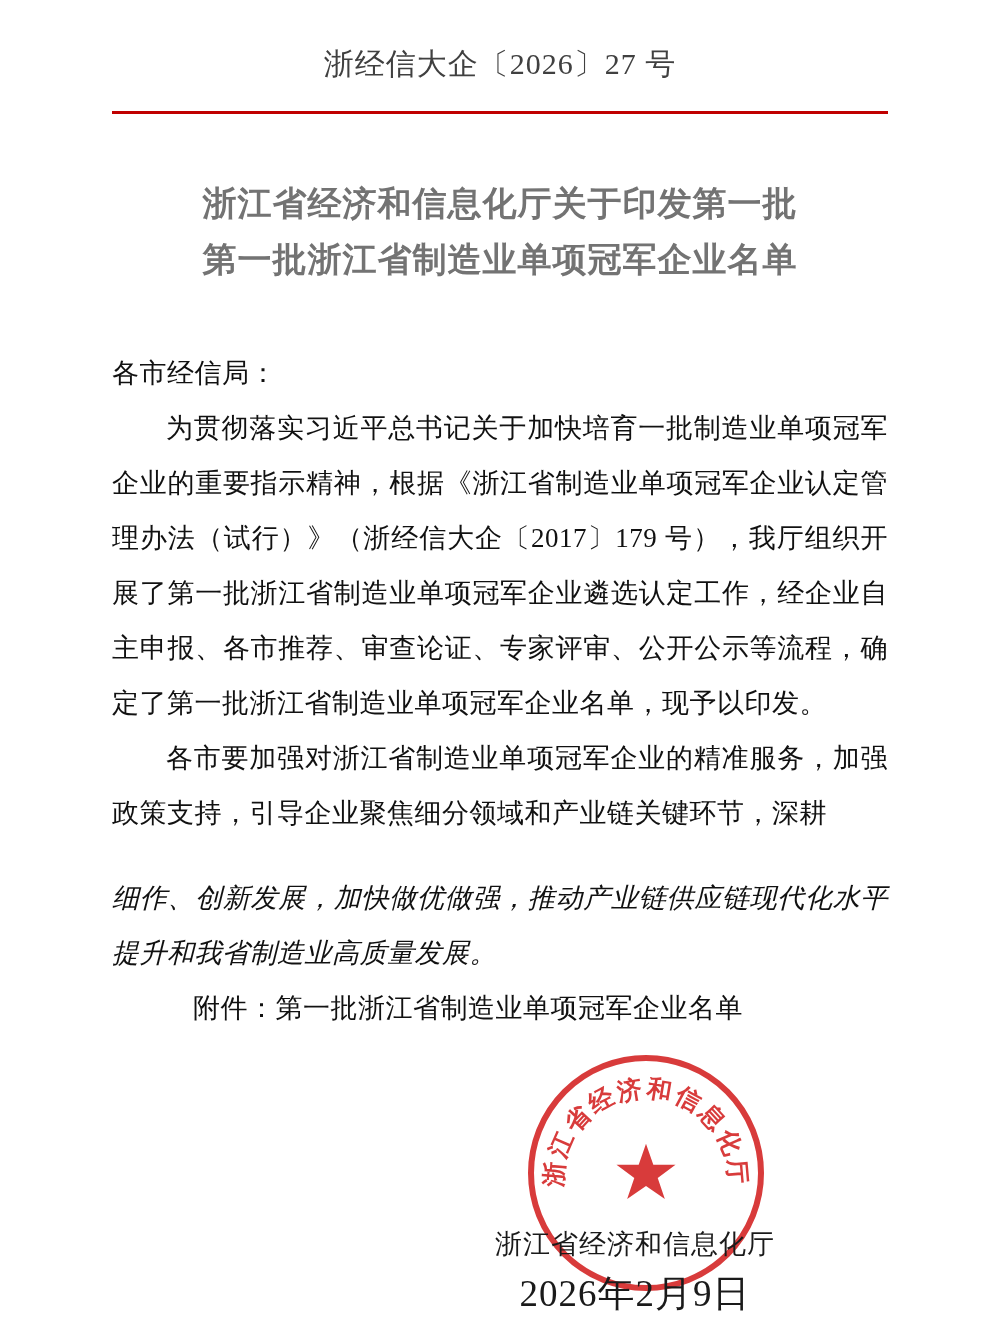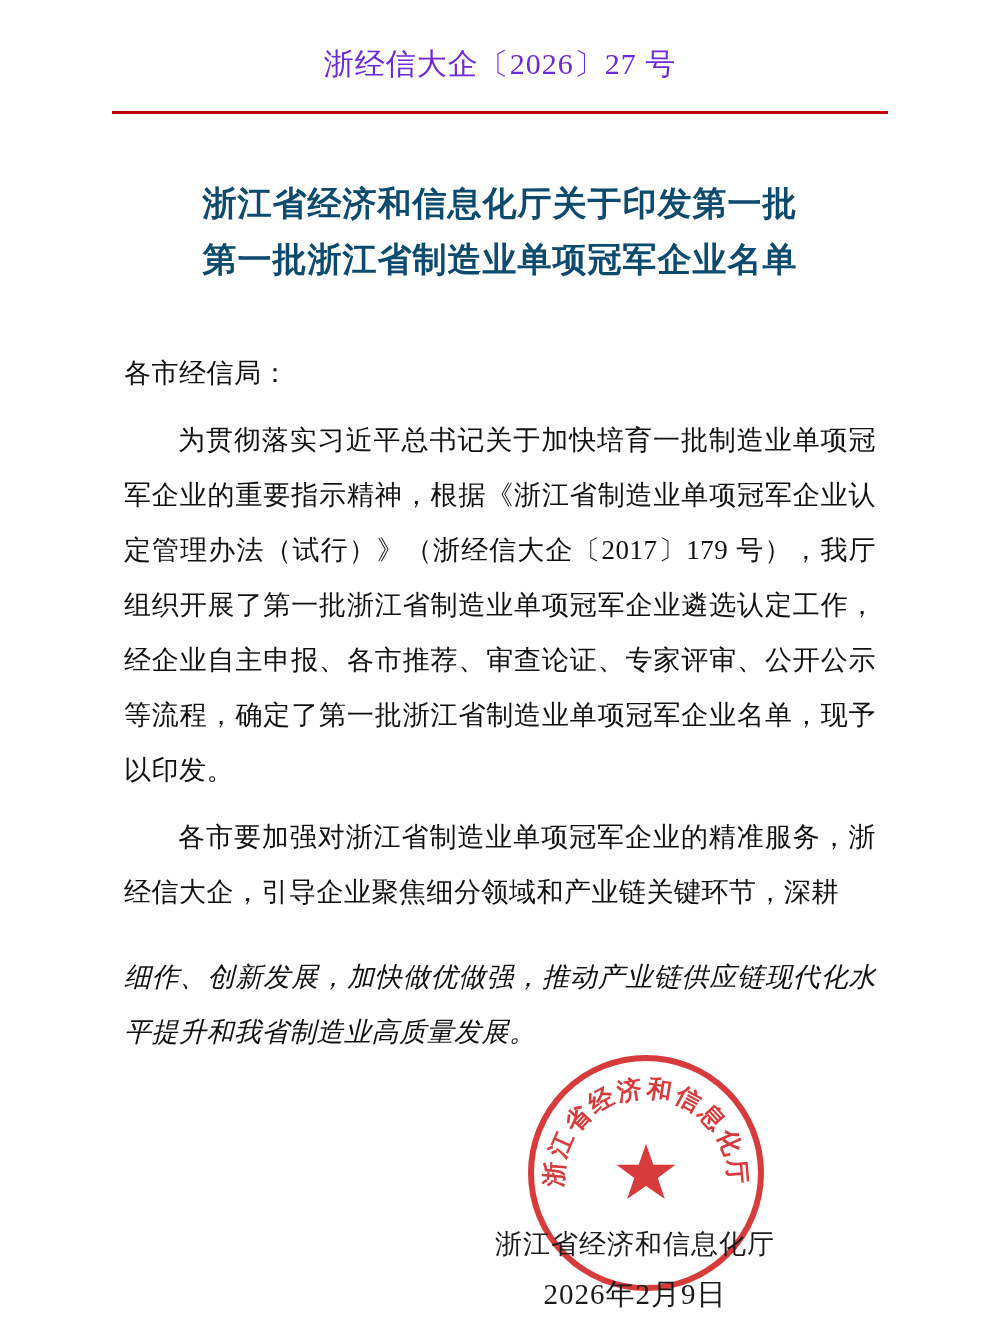--- a/index.html
+++ b/index.html
@@ -23,57 +23,57 @@
     box-sizing: border-box;
     padding: 0 112px;
   }
 
   
   .doc-number {
     text-align: center;
     font-size: 30px;
     letter-spacing: 1px;
     padding-top: 44px;
-    color: #6d28d9;
+    color: #404040;
     font-family: "Liberation Serif", "DejaVu Serif", serif;
   }
 
   .red-rule {
     margin-top: 26px;
     height: 3px;
     background: #c00000;
     width: 100%;
   }
 
   
   .doc-title {
     margin-top: 62px;
     text-align: center;
     font-size: 34px;
     font-weight: bold;
     line-height: 1.65;
     letter-spacing: 1px;
-    color: #0c4a6e;
+    color: #737373;
   }
   .doc-title .line {
     display: block;
   }
 
   
   .body-text {
     margin-top: 58px;
     font-size: 27px;
     line-height: 55px;
     text-align: justify;
     text-justify: inter-ideograph;
     letter-spacing: 0.5px;
     color: #111;
   }
   .body-text p {
-    margin: 12px;
+    margin: 0;
   }
   .p-indent {
     text-indent: 2em;
   }
   .p-gap {
     margin-top: 30px !important;
     font-style: italic;
   }
   .attachment {
     margin-top: 42px;
@@ -89,21 +89,21 @@
     bottom: 14px;
     text-align: center;
     width: 430px;
   }
   .sign-org {
     font-size: 27px;
     line-height: 50px;
     letter-spacing: 1px;
   }
   .sign-date {
-    font-size: 29px;
+    font-size: 37px;
     line-height: 50px;
     letter-spacing: 1px;
   }
 
   .seal {
     position: absolute;
     right: 236px;
     bottom: 42px;
     width: 236px;
     height: 236px;
@@ -158,22 +158,23 @@
   <div class="red-rule"></div>
 
   <div class="doc-title">
     <span class="line">浙江省经济和信息化厅关于印发第一批</span>
     <span class="line">第一批浙江省制造业单项冠军企业名单</span>
   </div>
 
   <div class="body-text">
     <p>各市经信局：</p>
     <p class="p-indent">为贯彻落实习近平总书记关于加快培育一批制造业单项冠军企业的重要指示精神，根据《浙江省制造业单项冠军企业认定管理办法（试行）》（浙经信大企〔2017〕179 号），我厅组织开展了第一批浙江省制造业单项冠军企业遴选认定工作，经企业自主申报、各市推荐、审查论证、专家评审、公开公示等流程，确定了第一批浙江省制造业单项冠军企业名单，现予以印发。</p>
-    <p class="p-indent">各市要加强对浙江省制造业单项冠军企业的精准服务，浙经信大企，引导企业聚焦细分领域和产业链关键环节，深耕</p>
+    <p class="p-indent">各市要加强对浙江省制造业单项冠军企业的精准服务，加强政策支持，引导企业聚焦细分领域和产业链关键环节，深耕</p>
     <p class="p-gap">细作、创新发展，加快做优做强，推动产业链供应链现代化水平提升和我省制造业高质量发展。</p>
+    <p class="attachment">附件：第一批浙江省制造业单项冠军企业名单</p>
   </div>
 
   <div class="seal">
     <svg class="ring-text" viewBox="0 0 236 236">
       <defs>
         <path id="sealArc" d="M 30 126 A 88 88 0 1 1 206 126"></path>
       </defs>
       <text>
         <textPath href="#sealArc" startOffset="50%" text-anchor="middle">浙江省经济和信息化厅</textPath>
       </text>

